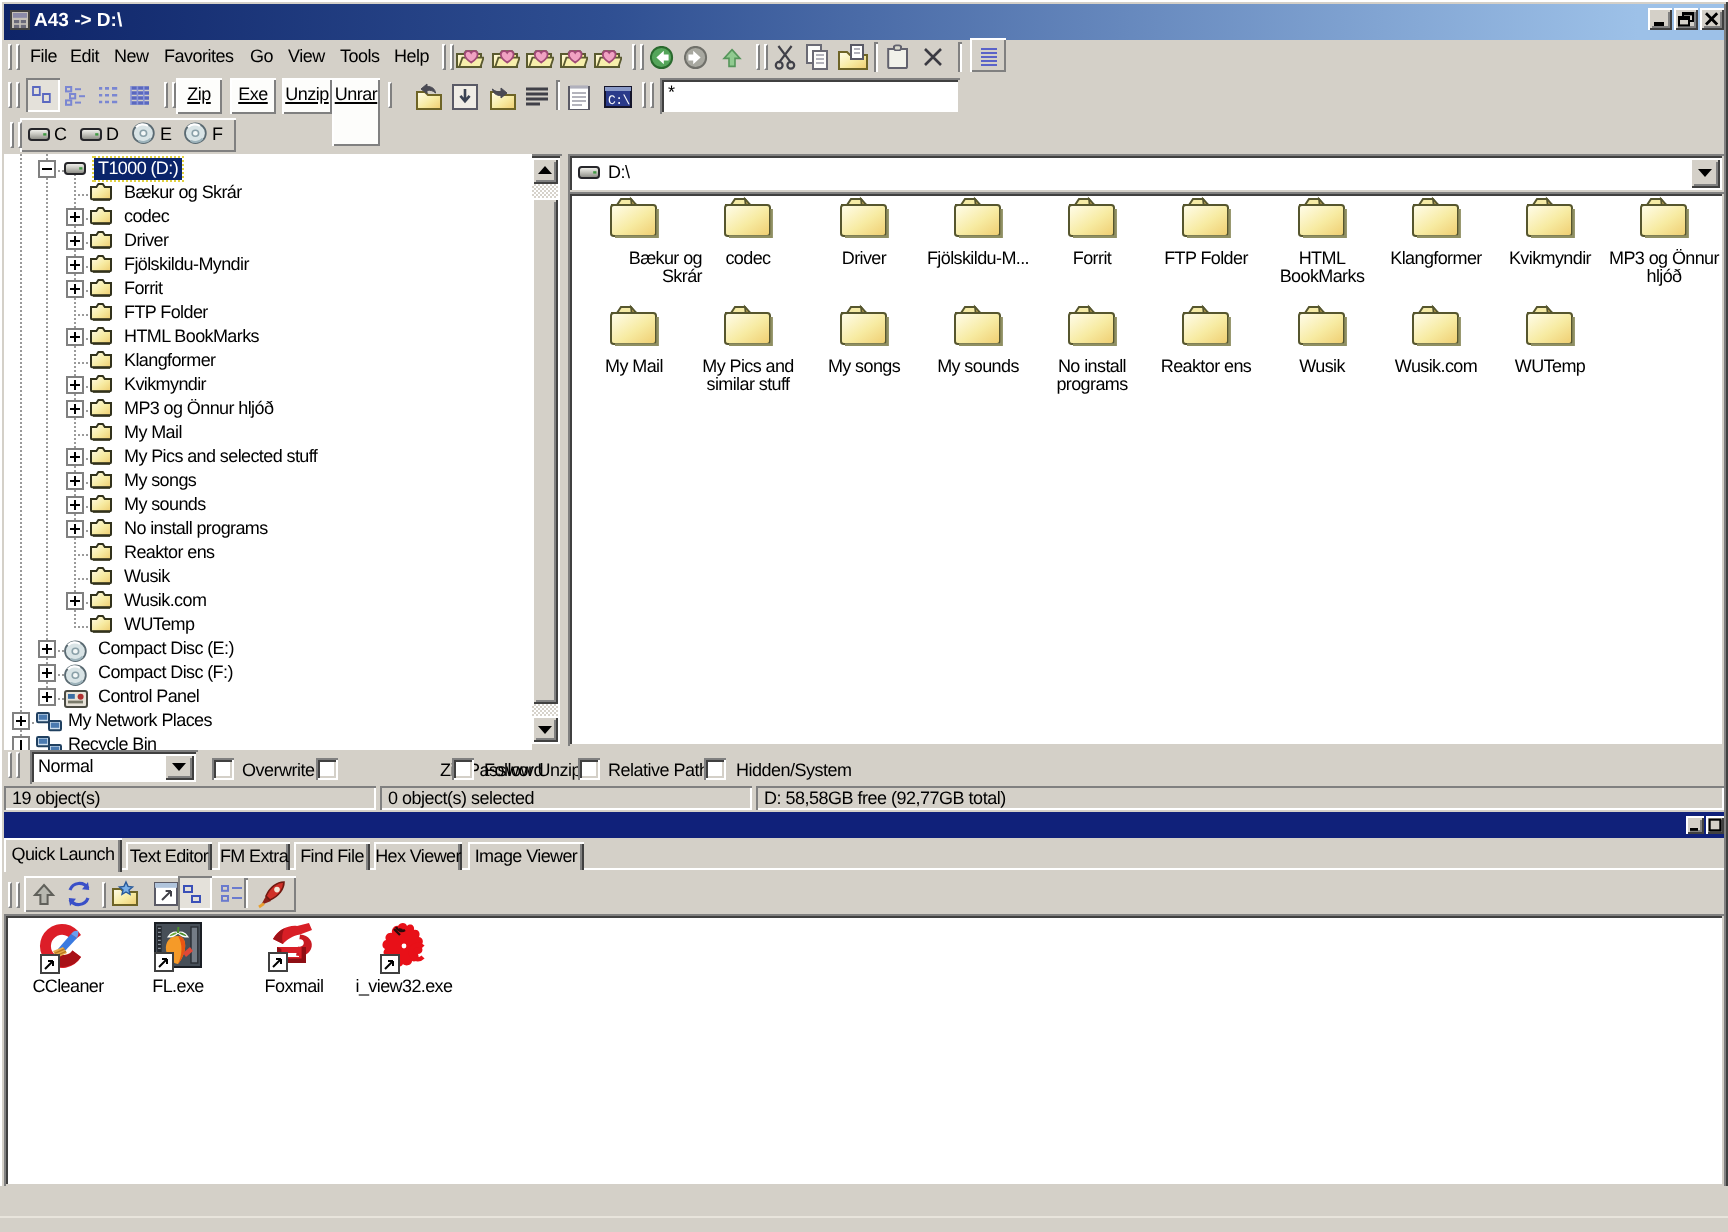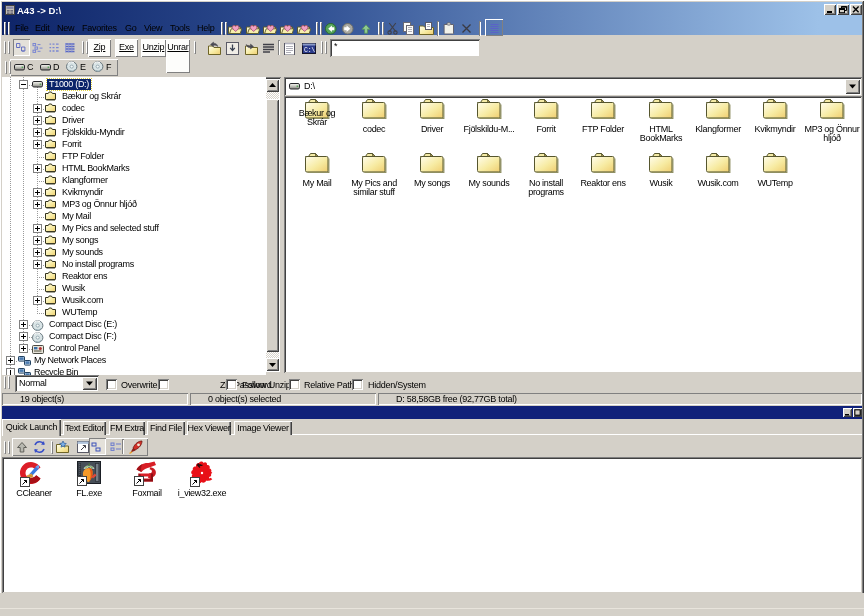--- a/index.html
+++ b/index.html
@@ -10,21 +10,21 @@
 .sunken1 { box-shadow: inset 1px 1px 0 #808080, inset -1px -1px 0 #fff; }
 .field { background:#fff; box-shadow: inset 1px 1px 0 #808080, inset -1px -1px 0 #d4d0c8, inset 2px 2px 0 #404040, inset -2px -2px 0 #fff; }
 .grip { position:absolute; width:1px; background:#d4d0c8; border-top:1px solid #fff; border-left:1px solid #fff; border-bottom:1px solid #808080; border-right:1px solid #808080; }
 .vline { position:absolute; width:1px; background-image:repeating-linear-gradient(to bottom,#9a9a9a 0 1px,transparent 1px 2px); }
 .hline { position:absolute; height:1px; background-image:repeating-linear-gradient(to right,#9a9a9a 0 1px,transparent 1px 2px); }
 .ebox { position:absolute; width:9px; height:9px; background:#fff; border:1px solid #808080; }
 .ebox .h { position:absolute; left:1px; top:3px; width:5px; height:1px; background:#000; }
 .ebox .v { position:absolute; left:3px; top:1px; width:1px; height:5px; background:#000; }
 .fitem { position:absolute; width:68px; text-align:center; line-height:9px; font-size:9px; letter-spacing:-0.3px; }
 .chk { position:absolute; width:11px; height:11px; background:#fff; box-shadow: inset 1px 1px 0 #808080, inset -1px -1px 0 #fff, inset 2px 2px 0 #404040, inset -2px -2px 0 #d4d0c8; }
-.stat { position:absolute; top:1px; height:12px; box-shadow: inset 1px 1px 0 #808080, inset -1px -1px 0 #fff; padding:1px 4px 0 18px; }
+.stat { position:absolute; top:1px; height:12px; box-shadow: inset 1px 1px 0 #808080, inset -1px -1px 0 #fff; padding:1px 4px 0 4px; }
 .tbtn { position:absolute; background:#d4d0c8; box-shadow: inset 1px 1px 0 #fff, inset -1px -1px 0 #404040, inset 2px 2px 0 #d4d0c8, inset -2px -2px 0 #808080; }
 .tab { position:absolute; background:#d4d0c8; white-space:nowrap; font-size:9px; letter-spacing:-0.3px; overflow:hidden; }
 svg { display:block; }
 .icon { position:absolute; }
 .trt { position:absolute; white-space:nowrap; padding:0 2px; line-height:11px; letter-spacing:-0.3px; }
 </style></head><body>
 <div id="win">
 <svg width="0" height="0" style="position:absolute">
 <defs>
 <linearGradient id="gfold" x1="0" y1="0" x2="1" y2="1">
@@ -71,21 +71,21 @@
 </g>
 <g id="hfold">
  <path d="M0.5,4 L4,4 L5,2.6 L10,2.6 L11,4 L12.5,4 L12.5,10.5 L0.5,10.5 Z" fill="url(#gfold)" stroke="#5a5a30"></path>
  <path d="M1.6,10.5 L3.2,5.8 L13.8,5.8 L12.2,10.5 Z" fill="#f7efac" stroke="#5a5a30" stroke-width="0.9"></path>
  <path d="M7.6,3.4 C6.7,1.9 4.3,2.4 4.4,4.4 C4.5,6 6.5,7.6 7.6,8.3 C8.7,7.6 10.7,6 10.8,4.4 C10.9,2.4 8.5,1.9 7.6,3.4 Z" fill="#f0a2c2" stroke="#a04a76" stroke-width="0.9"></path>
 </g>
 </defs>
 </svg>
 
 <div class="abs raised" style="left:0;top:0;width:864px;height:608px;"></div>
-<div class="abs" style="left:2px;top:2px;width:860px;height:33px;background:linear-gradient(to right,#0e2468,#2f4f92 35%,#9dc1e8 95%);text-decoration:underline;">
+<div class="abs" style="left:2px;top:2px;width:860px;height:18px;background:linear-gradient(to right,#0e2468,#2f4f92 35%,#9dc1e8 95%);text-decoration:underline;">
  <svg class="abs" style="left:3px;top:3px" width="10" height="10">
    <rect x="0.5" y="0.5" width="9" height="9" fill="#c4c0b8" stroke="#404040"></rect>
    <rect x="1.5" y="1.5" width="7" height="2.4" fill="#8a8aa8"></rect>
    <rect x="2" y="5" width="2.6" height="1.6" fill="#6a6a7a"></rect>
         <rect x="5.4" y="5" width="2.6" height="1.6" fill="#6a6a7a"></rect>
    <rect x="2" y="7.4" width="2.6" height="1.6" fill="#6a6a7a"></rect>
         <rect x="5.4" y="7.4" width="2.6" height="1.6" fill="#6a6a7a"></rect>
  </svg>
  <div class="abs" style="left:15px;top:3px;font-size:9.5px;font-weight:bold;color:#fff;letter-spacing:0;">A43 -&gt; D:\</div>
 </div>
@@ -476,21 +476,21 @@
 <div class="tbtn" style="left:561px;top:2px;width:15px;height:15px;">
         <svg width="15" height="15">
           <path d="M7.5,9.5 L11,5.5 L4,5.5 Z" fill="#000"></path>
         </svg>
       </div>
 </div>
 <div class="abs field" style="left:284px;top:96px;width:578px;height:277px;"></div>
 <svg class="icon" style="left:305px;top:98px" width="25" height="21">
       <use href="#bfold"></use>
     </svg>
-<div class="fitem" style="left:283px;top:109px;">Bækur og<br>Skrár</div>
+<div class="fitem" style="left:283px;top:125px;text-align:right;">Bækur og<br>Skrár</div>
 <svg class="icon" style="left:362px;top:98px" width="25" height="21">
       <use href="#bfold"></use>
     </svg>
 <div class="fitem" style="left:340px;top:125px;">codec</div>
 <svg class="icon" style="left:420px;top:98px" width="25" height="21">
       <use href="#bfold"></use>
     </svg>
 <div class="fitem" style="left:398px;top:125px;">Driver</div>
 <svg class="icon" style="left:477px;top:98px" width="25" height="21">
       <use href="#bfold"></use>

